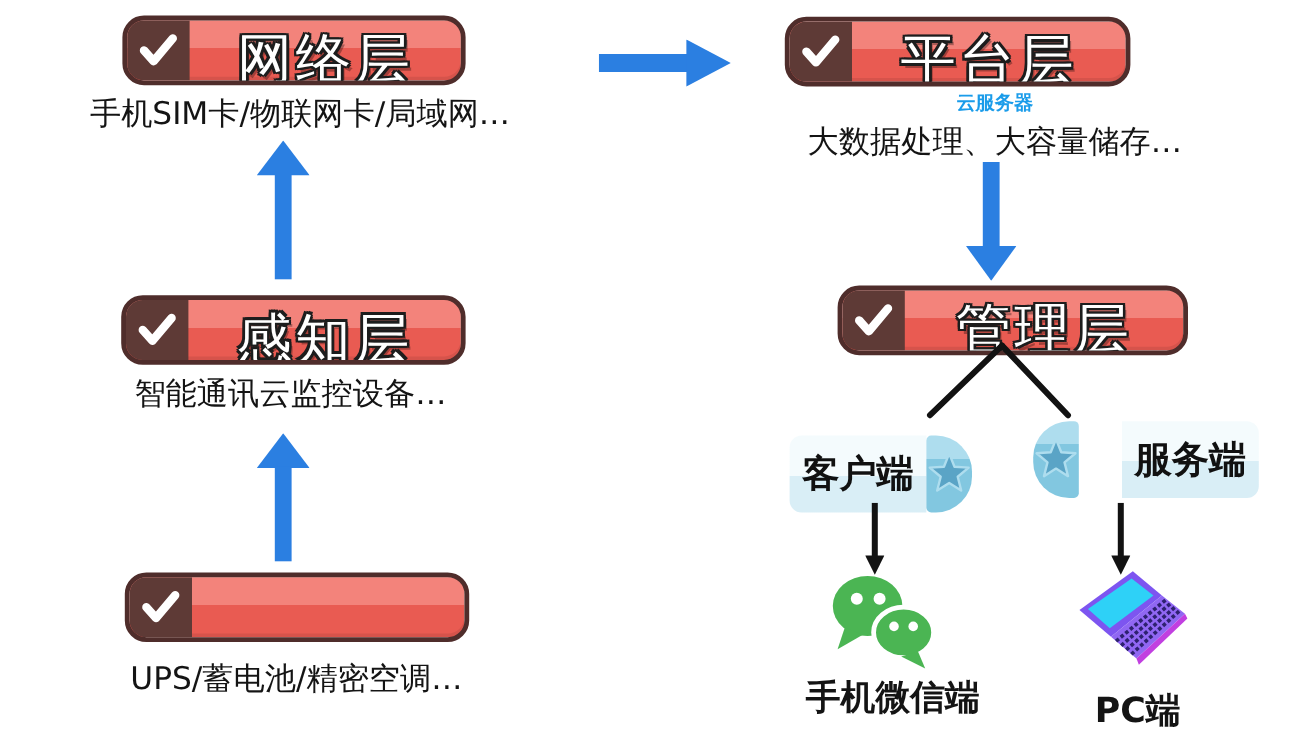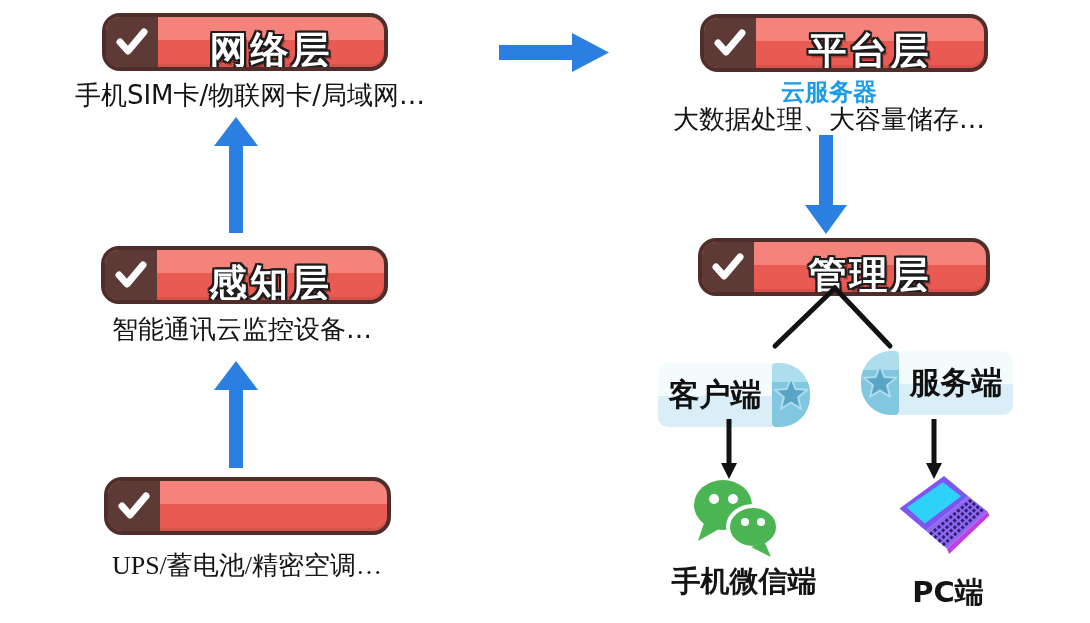--- a/index.html
+++ b/index.html
@@ -24,34 +24,34 @@
     border-radius:18px; display:flex; align-items:stretch; overflow:hidden;
     background:linear-gradient(180deg, var(--badge-red-light) 0 46%, var(--badge-red) 46% 100%);
     box-shadow:inset 0 -3px 0 rgba(0,0,0,.08);
   }
   .badge-check{
     width:52px; flex:0 0 52px; background:var(--badge-dark-brown);
     display:flex; align-items:center; justify-content:center;
   }
   .badge-label{
     flex:1; display:flex; align-items:center; justify-content:center;
-    font-size:38px; font-weight:bold; letter-spacing:3px; color:#fff;
+    font-size:46px; font-weight:normal; letter-spacing:3px; color:#fff;
     text-shadow:
       -2px -2px 0 #1d1d1d, 2px -2px 0 #1d1d1d, -2px 2px 0 #1d1d1d, 2px 2px 0 #1d1d1d,
       -2px 0 0 #1d1d1d, 2px 0 0 #1d1d1d, 0 -2px 0 #1d1d1d, 0 2px 0 #1d1d1d,
       3px 4px 0 rgba(0,0,0,.30);
     margin-top: 16px;
   }
   
   .caption{
     position:absolute; text-align:center; font-size:26px; line-height:30px;
     color:var(--text-black); white-space:nowrap;
   }
   .cloud-tag{
-    position:absolute; text-align:center; font-size:24px; font-weight:bold;
+    position:absolute; text-align:center; font-size:16px; font-weight:bold;
     color:var(--cloud-blue); white-space:nowrap;
     text-shadow:
       -2px -2px 0 #fff, 2px -2px 0 #fff, -2px 2px 0 #fff, 2px 2px 0 #fff,
       -2px 0 0 #fff, 2px 0 0 #fff, 0 -2px 0 #fff, 0 2px 0 #fff;
   }
   
   .tag{position:absolute; height:64px; display:flex;}
   .tag-body{
     height:64px; display:flex; align-items:center; justify-content:center;
     background:linear-gradient(180deg, var(--tag-body-top) 0 52%, var(--tag-body-bottom) 52% 100%);
@@ -94,21 +94,21 @@
   </div>
 
   <div class="badge" style="left:104px; top:477px; width:279px;">
     <span class="badge-check">
       <svg width="34" height="30" viewBox="0 0 34 30">
           <path d="M5 15 L13 24 L29 5" fill="none" stroke="#fff" stroke-width="7" stroke-linecap="round" stroke-linejoin="round"></path>
         </svg>
     </span>
   </div>
 
-  <div class="badge" style="left:700px; top:14px; width:280px;">
+  <div class="badge" style="left:654px; top:14px; width:280px;">
     <span class="badge-check">
       <svg width="34" height="30" viewBox="0 0 34 30">
           <path d="M5 15 L13 24 L29 5" fill="none" stroke="#fff" stroke-width="7" stroke-linecap="round" stroke-linejoin="round"></path>
         </svg>
     </span>
     <span class="badge-label">平台层</span>
   </div>
 
   <div class="badge" style="left:698px; top:238px; width:284px;">
     <span class="badge-check">
@@ -116,21 +116,21 @@
           <path d="M5 15 L13 24 L29 5" fill="none" stroke="#fff" stroke-width="7" stroke-linecap="round" stroke-linejoin="round"></path>
         </svg>
     </span>
     <span class="badge-label">管理层</span>
   </div>
 
   <div class="caption" style="left:20px; top:80px; width:460px;">手机SIM卡/物联网卡/局域网…</div>
   <div class="cloud-tag" style="left:719px; top:76px; width:220px;">云服务器</div>
   <div class="caption" style="left:659px; top:104px; width:340px;">大数据处理、大容量储存…</div>
   <div class="caption" style="left:32px; top:314px; width:420px;">智能通讯云监控设备…</div>
-  <div class="caption" style="left:37px; top:551px; width:420px;font-family:Liberation Serif, serif;">UPS/蓄电池/精密空调…</div>
+  <div class="caption" style="left:37px; top:551px; width:420px;">UPS/蓄电池/精密空调…</div>
 
   <svg class="abs" style="left:499px; top:33px;" width="110" height="40">
     <rect x="0" y="12" width="74" height="15" style="fill:var(--accent-blue)"></rect>
     <polygon points="73,0 110,19.5 73,39" style="fill:var(--accent-blue)"></polygon>
   </svg>
 
   <svg class="abs" style="left:214px; top:117px;" width="44" height="116">
     <polygon points="22,0 44,29 0,29" style="fill:var(--accent-blue)"></polygon>
     <rect x="15" y="28" width="14" height="88" style="fill:var(--accent-blue)"></rect>
   </svg>
@@ -152,21 +152,21 @@
 
   <div class="tag" style="left:658px; top:363px;">
     <div class="tag-body body-left" style="width:106px;">客户端</div>
     <div class="tag-cap cap-right">
       <svg width="38" height="42" viewBox="0 0 38 42">
         <polygon points="19,4 23.4,14.9 35.2,15.7 26.1,23.3 29,34.8 19,28.5 9,34.8 11.9,23.3 2.8,15.7 14.6,14.9" style="fill:var(--tag-star);stroke:var(--tag-cap-light)" stroke-width="2" stroke-linejoin="round"></polygon>
       </svg>
     </div>
   </div>
 
-  <div class="tag" style="left:861px; top:351px;">
+  <div class="tag" style="left:861px; top:351px;gap:36px;">
     <div class="tag-cap cap-left">
       <svg width="38" height="42" viewBox="0 0 38 42">
         <polygon points="19,4 23.4,14.9 35.2,15.7 26.1,23.3 29,34.8 19,28.5 9,34.8 11.9,23.3 2.8,15.7 14.6,14.9" style="fill:var(--tag-star);stroke:var(--tag-cap-light)" stroke-width="2" stroke-linejoin="round"></polygon>
       </svg>
     </div>
     <div class="tag-body body-right" style="width:106px;">服务端</div>
   </div>
 
   <svg class="abs" style="left:721px; top:419px;" width="16" height="62">
     <line x1="8" y1="0" x2="8" y2="46" style="stroke:var(--connector-black)" stroke-width="5"></line>

